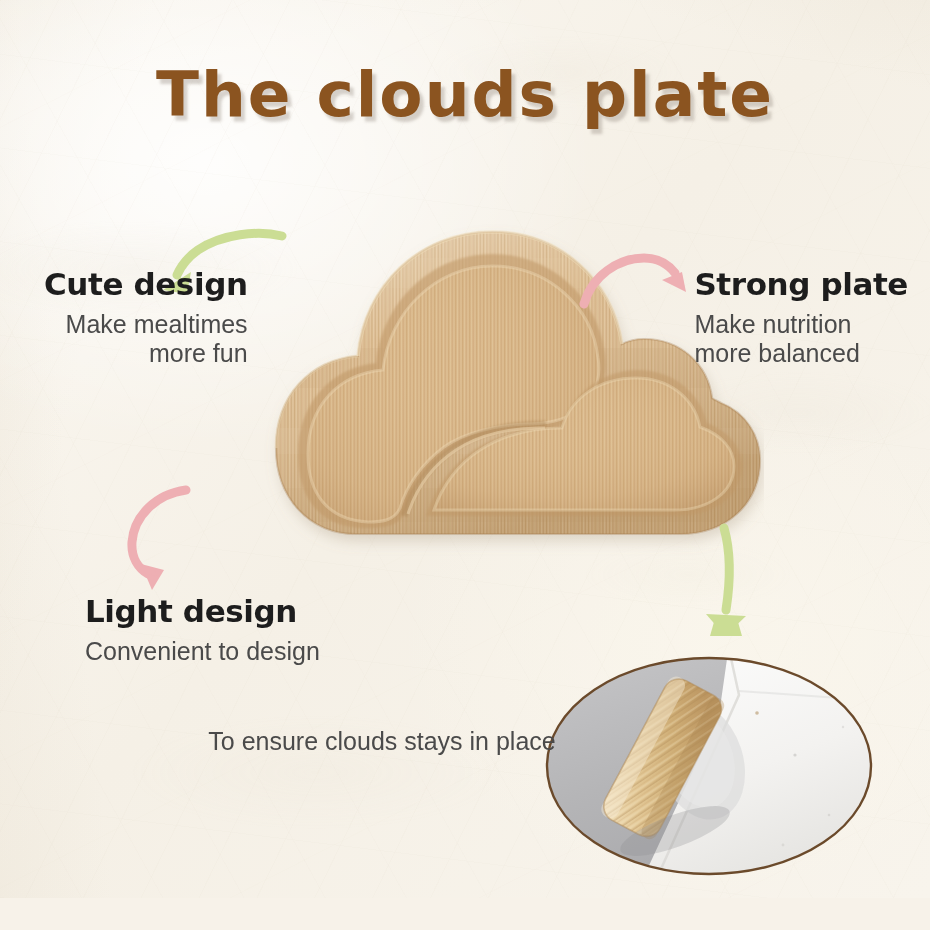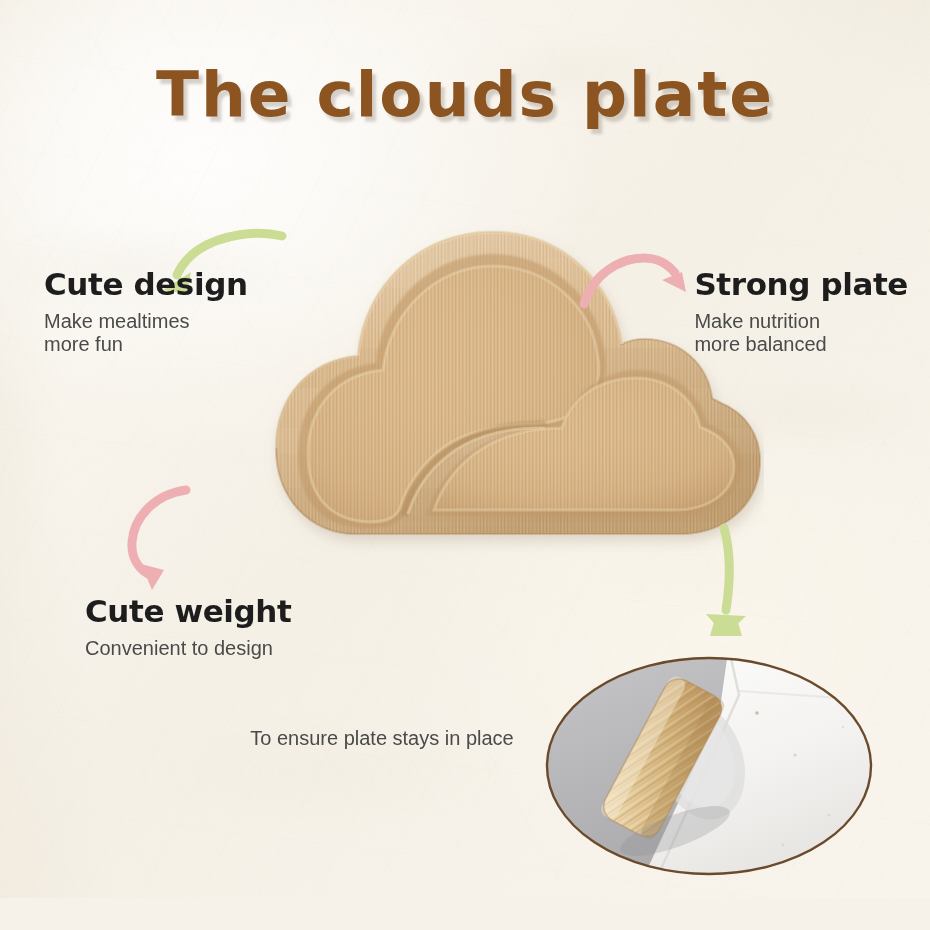--- a/index.html
+++ b/index.html
@@ -77,29 +77,29 @@
     font-family: "DejaVu Sans", sans-serif;
     font-size: 31px;
     font-weight: bold;
     color: #1d1d1d;
     letter-spacing: -0.4px;
     white-space: nowrap;
     line-height: 1.05;
   }
   .f-sub {
     font-family: "Liberation Sans", sans-serif;
-    font-size: 20px;
+    font-size: 25px;
     font-weight: normal;
     color: #4a4a4a;
     line-height: 1.18;
     white-space: pre-line;
     margin-top: 9px;
   }
 
-  #feat-cute      { left: 44px;  top: 268px; text-align: left; }
+  #feat-cute      { left: 44px;  top: 268px; text-align: right; }
   #feat-divided   { right: 22px; top: 268px; text-align: left; }
   #feat-light     { left: 85px;  top: 595px; text-align: left; }
   #feat-suction   { left: 172px; top: 718px; text-align: center; width: 420px; }
   #feat-suction .f-head { text-align: center; }
   #feat-suction .f-sub  { text-align: center; }
 
   
   .arrow { position: absolute; pointer-events: none; }
   #arrow-cute    { left: 150px; top: 228px; }
   #arrow-divided { left: 578px; top: 248px; }
@@ -429,21 +429,21 @@
 more fun</div>
   </div>
 
   <div class="feature" id="feat-divided">
     <div class="f-head">Strong plate</div>
     <div class="f-sub">Make nutrition
 more balanced</div>
   </div>
 
   <div class="feature" id="feat-light">
-    <div class="f-head">Cute weight</div>
+    <div class="f-head">Light design</div>
     <div class="f-sub">Convenient to design</div>
   </div>
 
   <div class="feature" id="feat-suction">
-    <div class="f-sub">To ensure plate stays in place</div>
+    <div class="f-sub">To ensure clouds stays in place</div>
   </div>
 
 </div>
 
 </body></html>

